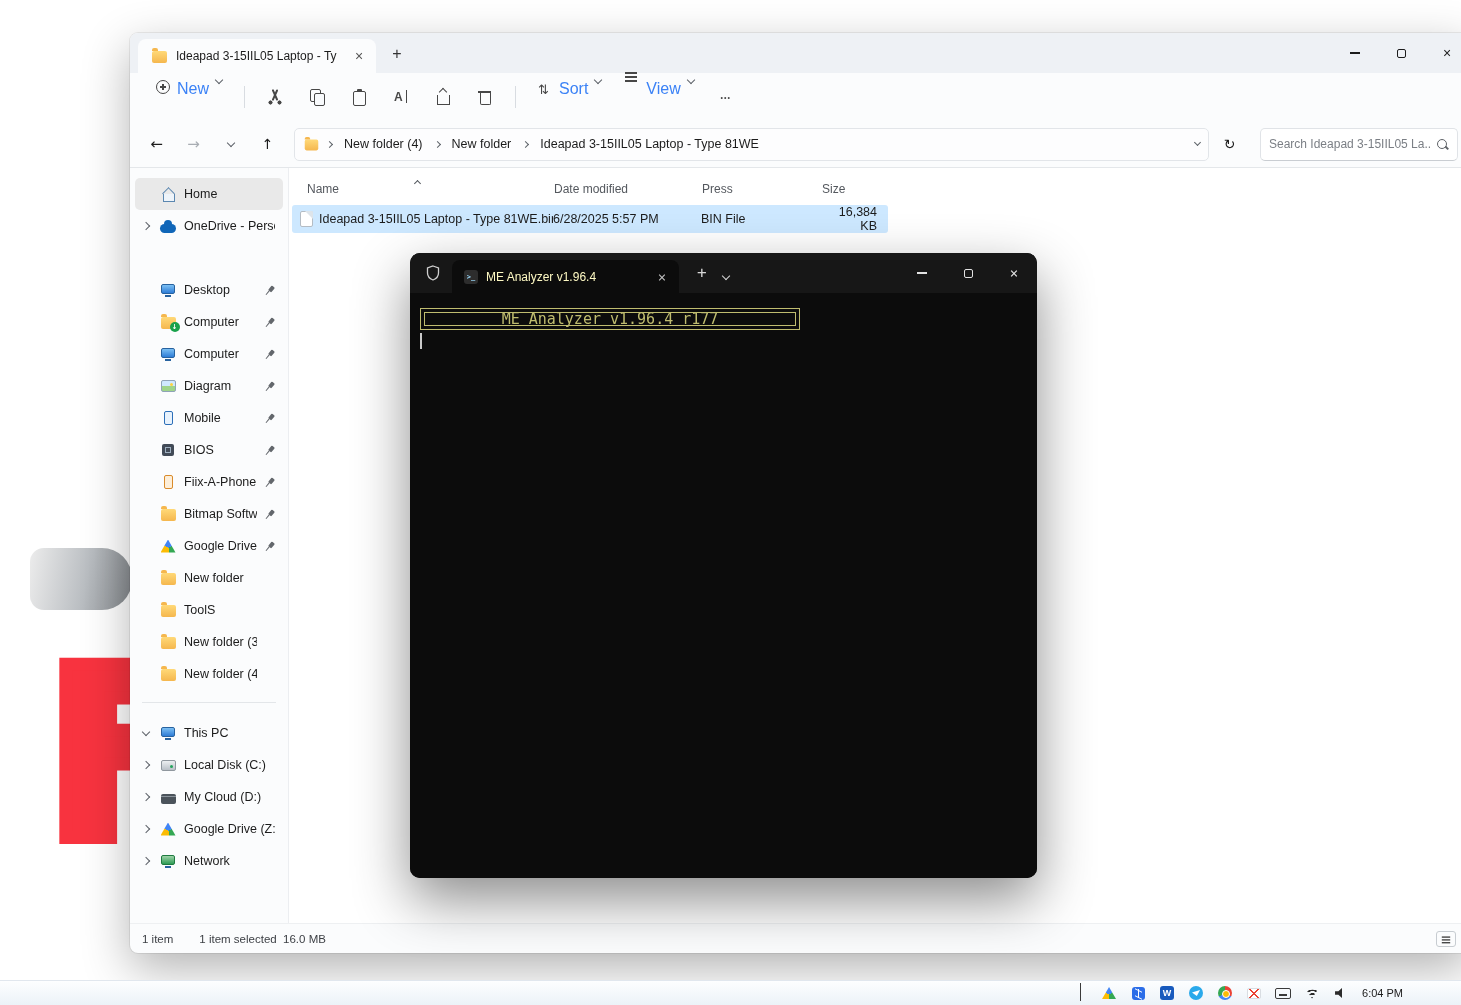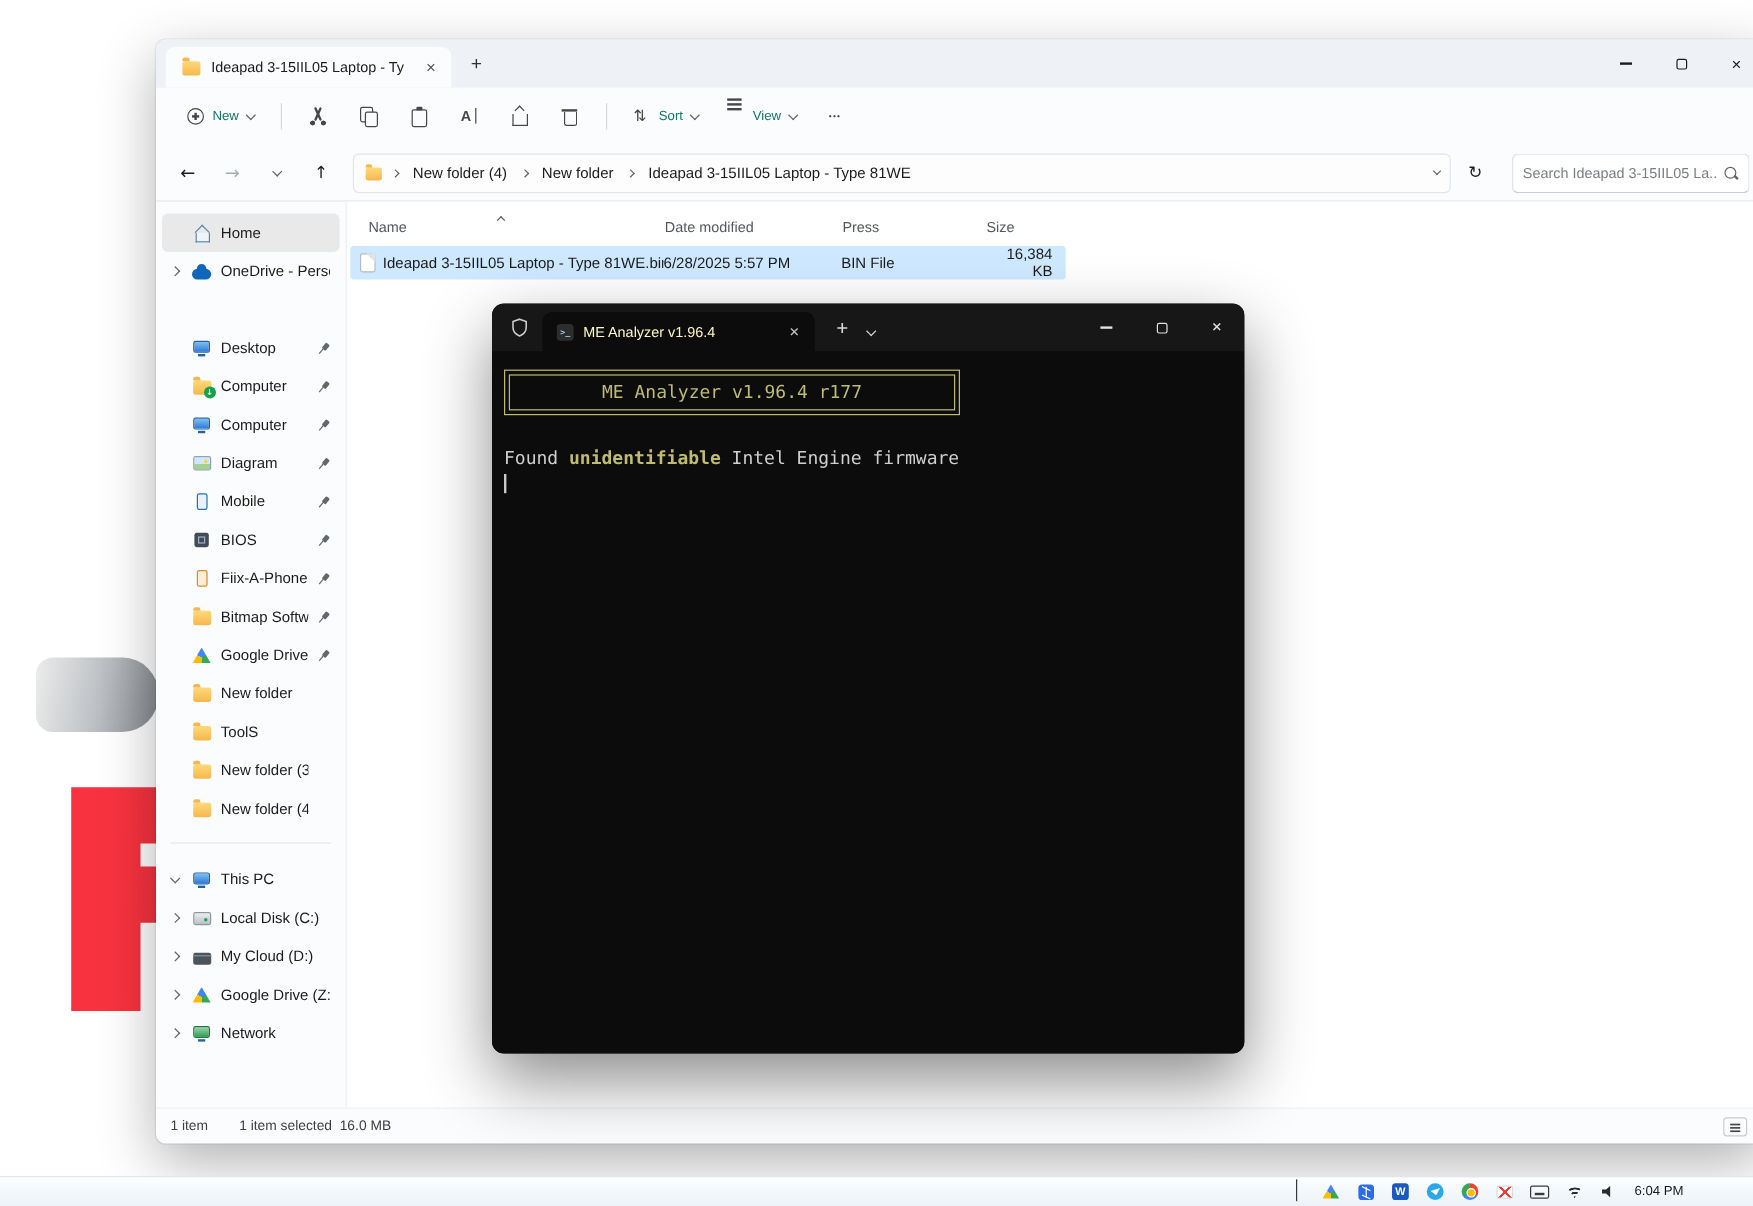--- a/index.html
+++ b/index.html
@@ -89,21 +89,21 @@
   #explorer{position:absolute;left:130px;top:33px;width:1340px;height:920px;background:#fbfcfd;border-radius:8px 0 0 8px;
     box-shadow:0 16px 48px rgba(0,0,0,.30),0 0 0 1px rgba(0,0,0,.07);display:flex;flex-direction:column;overflow:hidden;z-index:1}
   .tabstrip{height:40px;background:#eef1f5;display:flex;align-items:flex-end;padding-left:8px;position:relative;flex:none}
   .ftab{width:238px;height:34px;background:#fbfcfd;border-radius:8px 8px 0 0;display:flex;align-items:center;gap:8px;padding:0 8px 0 12px;font-size:12px}
   .ftab .lbl{flex:1;white-space:nowrap;overflow:hidden}
   .tab-x{width:18px;height:18px;display:flex;align-items:center;justify-content:center;color:#555;border-radius:4px}
   .newtab{width:30px;height:30px;margin:0 0 4px 6px;display:flex;align-items:center;justify-content:center;color:#333}
   .caption{position:absolute;right:0;top:0;height:100%;display:flex}
   .cap{width:46px;height:40px;display:flex;align-items:center;justify-content:center;color:#1c1c1c}
   .toolbar{height:48px;display:flex;align-items:center;padding-left:16px;gap:4px;flex:none}
-  .tb-btn{height:34px;display:flex;align-items:center;gap:7px;padding:0 10px;border-radius:5px;font-size:11px;color:#0f766e}
+  .tb-btn{height:34px;display:flex;gap:7px;padding:0 10px;border-radius:5px;font-size:16px;color:#3b82f6}
   .tb-ic{width:36px;height:34px;display:flex;align-items:center;justify-content:center;border:none;background:transparent;border-radius:5px}
   .tb-sep{width:1px;height:22px;background:#d8dce1;margin:0 8px}
   .tb-icons{display:flex;gap:6px}
   .addrrow{height:46px;display:flex;align-items:center;padding:0 12px 0 10px;gap:4px;flex:none}
   .navbtn{width:33px;height:33px;display:flex;align-items:center;justify-content:center;border-radius:5px;color:#1c1c1c}
   .navbtn.dis{color:#a8adb3}
   .addrbox{flex:1;height:33px;background:#fdfdfe;border:1px solid #e2e5e9;border-radius:5px;display:flex;align-items:center;padding:0 8px;gap:8px;margin-left:6px;min-width:0}
   .crumb{font-size:12.5px;white-space:nowrap;padding:2px 4px;border-radius:3px}
   .addrbox .chv{color:#5d6268;width:5px;height:5px}
   .addr-end{margin-left:auto;display:flex;align-items:center;gap:10px;color:#5d6268}
@@ -142,21 +142,21 @@
   .tt-tabicon::before{content:">_"}
   .tt-title{flex:1;font:12px "Liberation Sans",sans-serif;color:#fef9c3;white-space:nowrap;overflow:hidden}
   .tt-x{width:18px;height:18px;display:flex;align-items:center;justify-content:center;color:#bdbdbd;border-radius:4px}
   .tt-plus{margin-left:18px;color:#d6d6d6;display:flex;align-items:center}
   .tt-chv{margin-left:16px;color:#d6d6d6}
   .tt-caps{margin-left:auto;display:flex;height:100%}
   .tt-cap{width:46px;height:100%;display:flex;align-items:center;justify-content:center;color:#e2e2e2}
   .tt-body{padding:15px 0 0 10px;height:585px;background:#0c0c0c}
   .tbox{display:table;border:1px solid var(--kh);padding:3px;background:#0c0c0c}
   .tbox-in{border:1px solid var(--kh);color:var(--kh);font-size:15px;display:flex;align-items:center;justify-content:center}
-  .b1 .tbox-in{width:372px;height:30px}
+  .b1 .tbox-in{width:372px;height:14px}
   .b2{margin-left:4px;margin-top:32px}
   .b2 .tbox-in{width:424px;height:28px;font-weight:bold}
   .tline{color:#cfcfcf;font-size:15px;line-height:19px}
   .l1{margin-top:27px}
   .hl{color:var(--kh);font-weight:bold}
   .l2{margin-top:19px}
   .cursor{width:2px;height:16px;background:#c9c9c9;margin-top:3px;animation:blink 1.1s steps(1) infinite}
   @keyframes blink{50%{opacity:0}}
 
   
@@ -534,23 +534,20 @@
       <div class="tt-cap">
           <span class="gl-max"></span>
         </div>
       <div class="tt-cap gl-x"></div>
     </div>
   </div>
   <div class="tt-body">
     <div class="tbox b1">
       <div class="tbox-in">ME Analyzer v1.96.4 r177</div>
     </div>
-    <div class="tline l1">
-      <span>Found </span><span class="hl">unidentifiable</span><span> Intel Engine firmware</span>
-    </div>
     <div class="cursor"></div>
   </div>
 </div>
 
 <div id="taskbar">
   <div class="tray">
 
       <span class="tic">
         <span class="hidden-icons-chevron"></span>
       </span>

